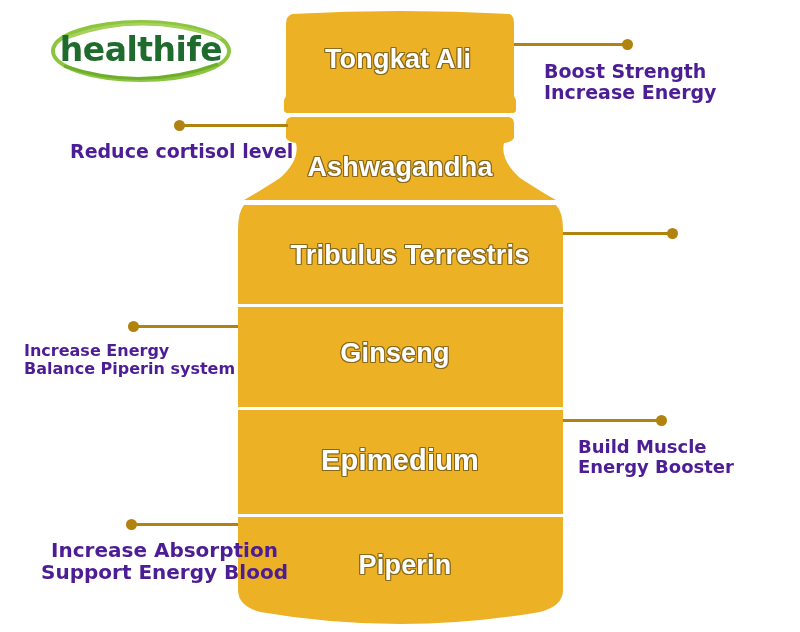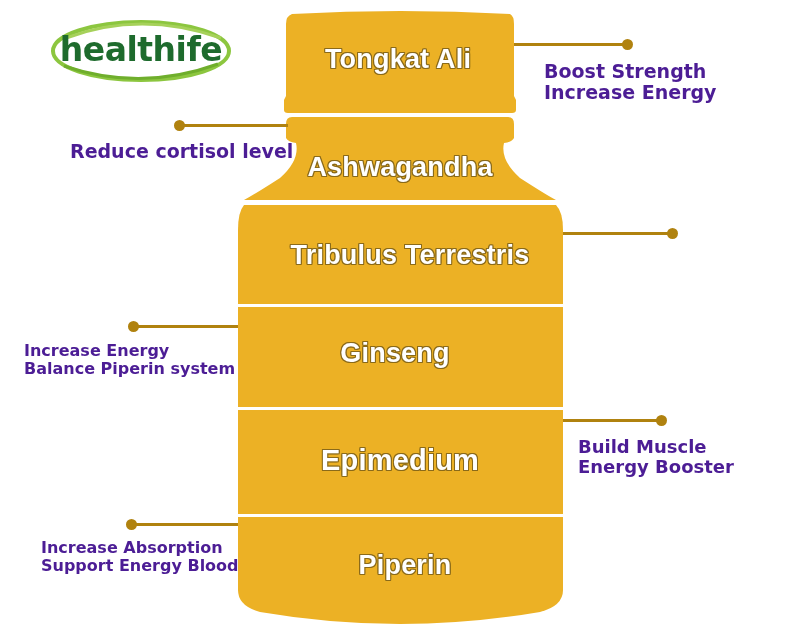--- a/index.html
+++ b/index.html
@@ -79,16 +79,16 @@
 
 <div class="line" style="left:563px; top:419px; width:98px;"></div>
 <div class="dot" style="left:656px; top:415px;"></div>
 <div class="note" style="left:578px; top:437px; font-size:18px;">
   <span>Build Muscle</span>
   <span>Energy Booster</span>
 </div>
 
 <div class="line" style="left:132px; top:523px; width:106px;"></div>
 <div class="dot" style="left:126px; top:519px;"></div>
-<div class="note" style="left:41px; top:539px; font-size:16px;">
+<div class="note" style="left:41px; top:539px; font-size:20px;text-align:center;">
   <span>Increase Absorption</span>
   <span>Support Energy Blood</span>
 </div>
 
 </body></html>

